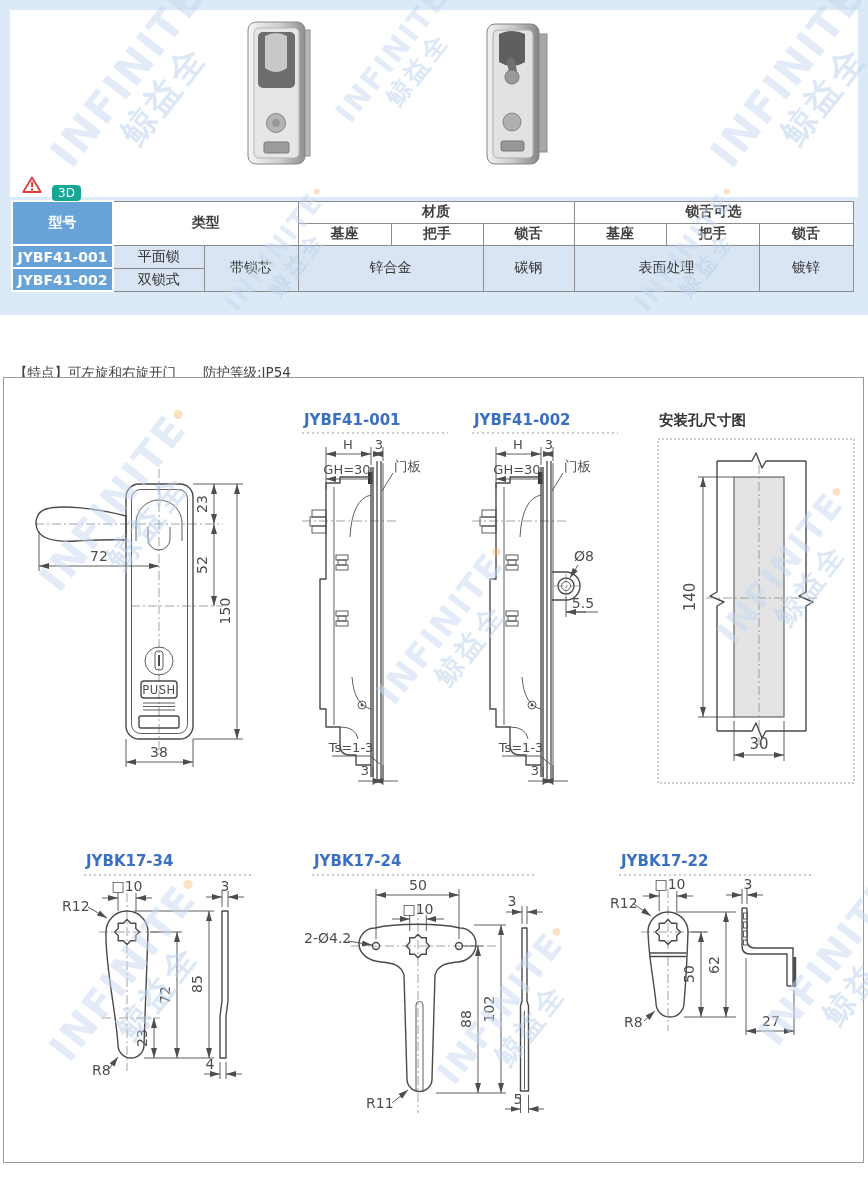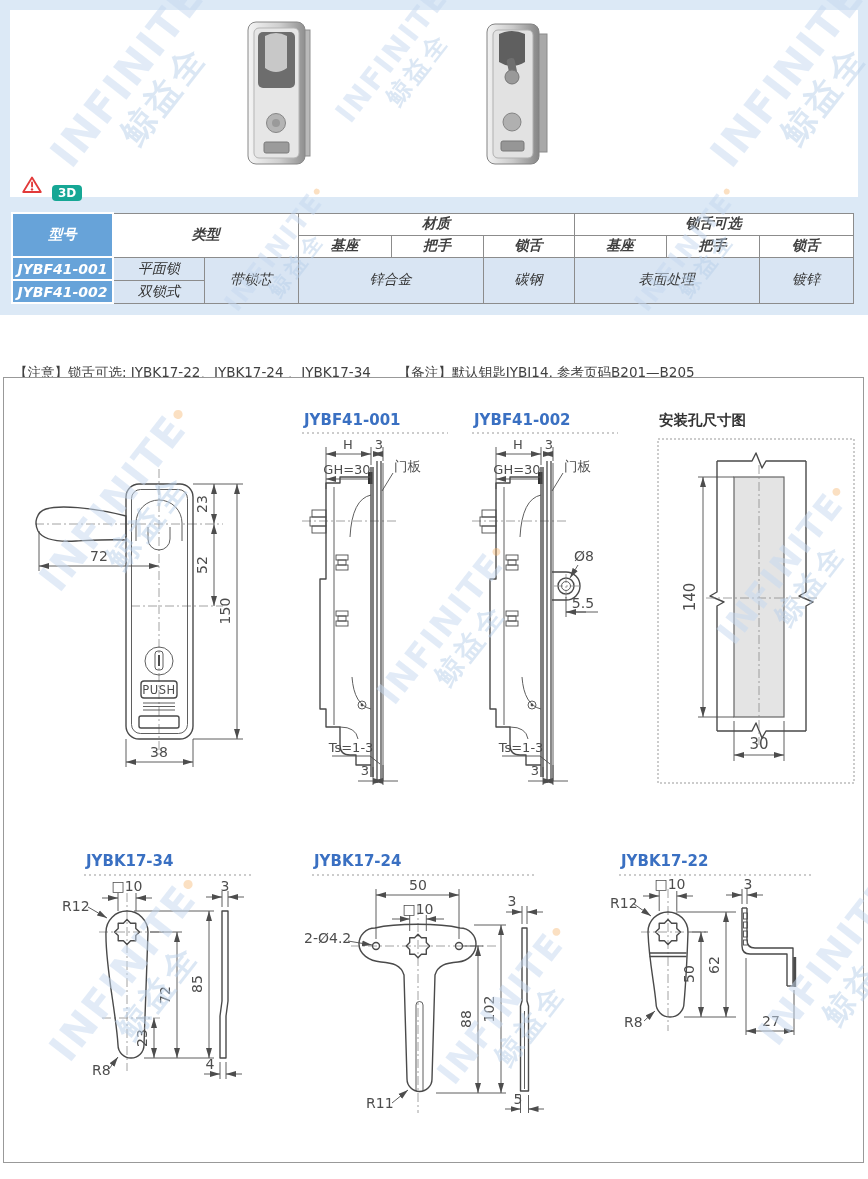--- a/index.html
+++ b/index.html
@@ -3,23 +3,23 @@
 <meta charset="utf-8">
 <style>
   html,body{margin:0;padding:0;background:#fff;}
   .page{position:relative;width:868px;height:1179px;background:#fff;overflow:hidden;
         font-family:"DejaVu Sans","Liberation Sans",sans-serif;color:#333;}
   
   .top-band{position:absolute;left:0;top:0;width:868px;height:315px;background:#dce9f6;}
   .photo-panel{position:absolute;left:10px;top:10px;width:848px;height:187px;background:#ffffff;}
   .photo{position:absolute;}
   .flags{position:absolute;left:22px;top:168px;display:flex;align-items:center;gap:10px;}
-  .badge3d{background:#16a795;color:#fff;font-size:12px;font-weight:bold;padding:2px 6px;border-radius:4px;line-height:1;margin-top:17px;}
+  .badge3d{background:#16a795;color:#fff;font-size:12px;font-weight:normal;padding:2px 6px;border-radius:4px;line-height:1;margin-top:17px;}
   
-  .spec-table{position:absolute;left:11px;top:212px;width:841px;border-collapse:collapse;table-layout:fixed;font-style:italic;}
+  .spec-table{position:absolute;left:11px;top:200px;width:841px;border-collapse:collapse;table-layout:fixed;}
   .spec-table th,.spec-table td{border:1px solid #8c8c8c;text-align:center;vertical-align:middle;
         font-size:14px;padding:0;height:21px;}
   .spec-table th{background:#fff;color:#3f3f3f;font-weight:bold;}
   .model-h,.model-c{background:#67a3d9 !important;color:#fff !important;font-weight:bold;border:2.5px solid #ffffff !important;}
   .cellblue{background:#d9e5f3;color:#333;}
   
   .notes{position:absolute;left:14px;top:320px;font-size:13.5px;color:#404040;line-height:1.55;white-space:pre-wrap;}
   
   .draw-box{position:absolute;left:3px;top:377px;width:859px;height:784px;border:1px solid #999;background:#fff;}
   .draw-box svg{position:absolute;overflow:visible;}
@@ -132,20 +132,21 @@
       <td class="cellblue" rowspan="2">镀锌</td>
     </tr>
     <tr>
       <td class="model-c">JYBF41-002</td>
       <td class="cellblue">双锁式</td>
     </tr>
   </tbody>
     </table>
 
   <div class="notes z2">
+    <div>【特点】可左旋和右旋开门　　防护等级:IP54</div>
     <div>【注意】锁舌可选: JYBK17-22、JYBK17-24 、JYBK17-34　　【备注】默认钥匙JYBJ14, 参考页码B201—B205</div>
   </div>
 
   <div class="draw-box z2">
 
     <svg style="left:27px;top:53px;" width="240" height="345">
       <defs>
           <marker id="aF" viewBox="0 0 10 7" markerWidth="10" markerHeight="7" refX="10" refY="3.5" orient="auto-start-reverse" markerUnits="userSpaceOnUse">
             <path d="M0,0.5 L10,3.5 L0,6.5 Z" fill="#4d4d4d"></path>
           </marker>

